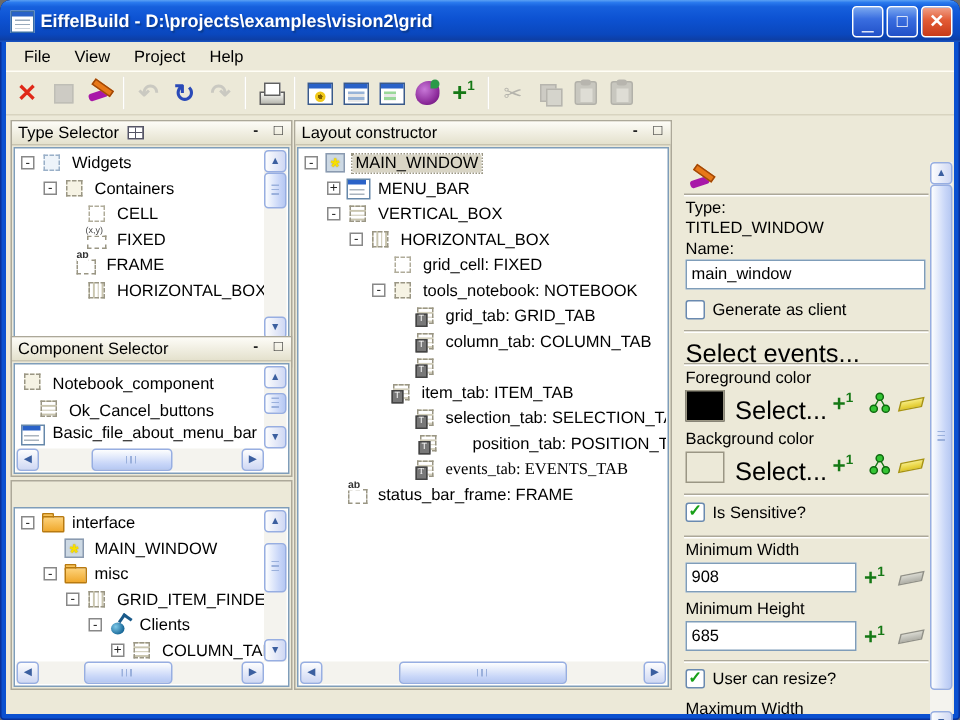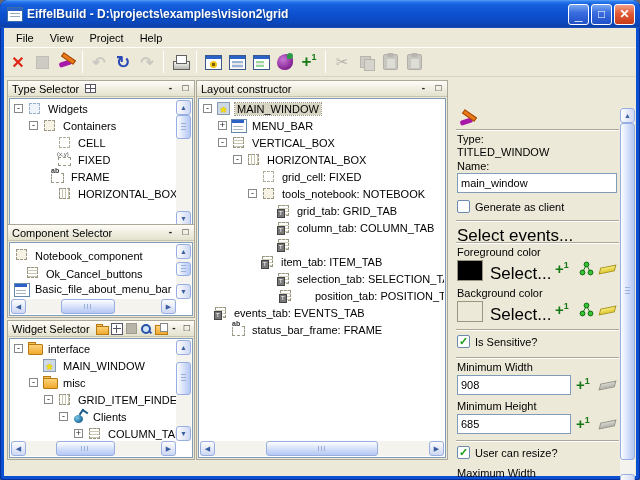--- a/index.html
+++ b/index.html
@@ -371,32 +371,20 @@
           <span class="sb-btn sb-left"></span>
           <span class="sb-track">
               <span class="sb-thumb" style="left:26%; width:40%;"></span>
             </span>
           <span class="sb-btn sb-right"></span>
         </div>
       </div>
     </div>
 
     <div class="panel" style="left:3px; top:292px; width:188px; height:140px;">
-      <div class="phead">
-        <span class="ptitle">Widget Selector</span>
-        <span class="pticons">
-            <span class="ti ti-folder"></span>
-            <span class="ti ti-expand-grid"></span>
-            <span class="ti ti-blank"></span>
-            <span class="ti ti-search"></span>
-            <span class="ti ti-folder-doc"></span>
-          </span>
-        <span class="pbtn pmin"></span>
-        <span class="pbtn pmax"></span>
-      </div>
       <div class="pbody">
         <div class="rows">
             <div class="trow" style="padding-left: 3px;">
               <span class="expander">-</span>
               <span class="ticon ic-folder"></span>
               <span class="tlabel">interface</span>
             </div>
             <div class="trow" style="padding-left: 18px;">
               <span class="expander empty"></span>
               <span class="ticon ic-window-star"></span>
@@ -501,21 +489,21 @@
             <div class="trow" style="padding-left: 63px;">
               <span class="expander empty"></span>
               <span class="ticon ic-tab-box"></span>
               <span class="tlabel">selection_tab: SELECTION_TAB</span>
             </div>
             <div class="trow" style="padding-left: 49px; gap: 16px;">
               <span class="expander empty"></span>
               <span class="ticon ic-tab-box"></span>
               <span class="tlabel">position_tab: POSITION_TAB</span>
             </div>
-            <div class="trow" style="">
+            <div class="trow" style="padding-left: 63px; font-family: Liberation Serif, serif;">
               <span class="expander empty"></span>
               <span class="ticon ic-tab-box"></span>
               <span class="tlabel">events_tab: EVENTS_TAB</span>
             </div>
             <div class="trow" style="padding-left: 18px;">
               <span class="expander empty"></span>
               <span class="ticon ic-ab-box"></span>
               <span class="tlabel">status_bar_frame: FRAME</span>
             </div>
           </div>

